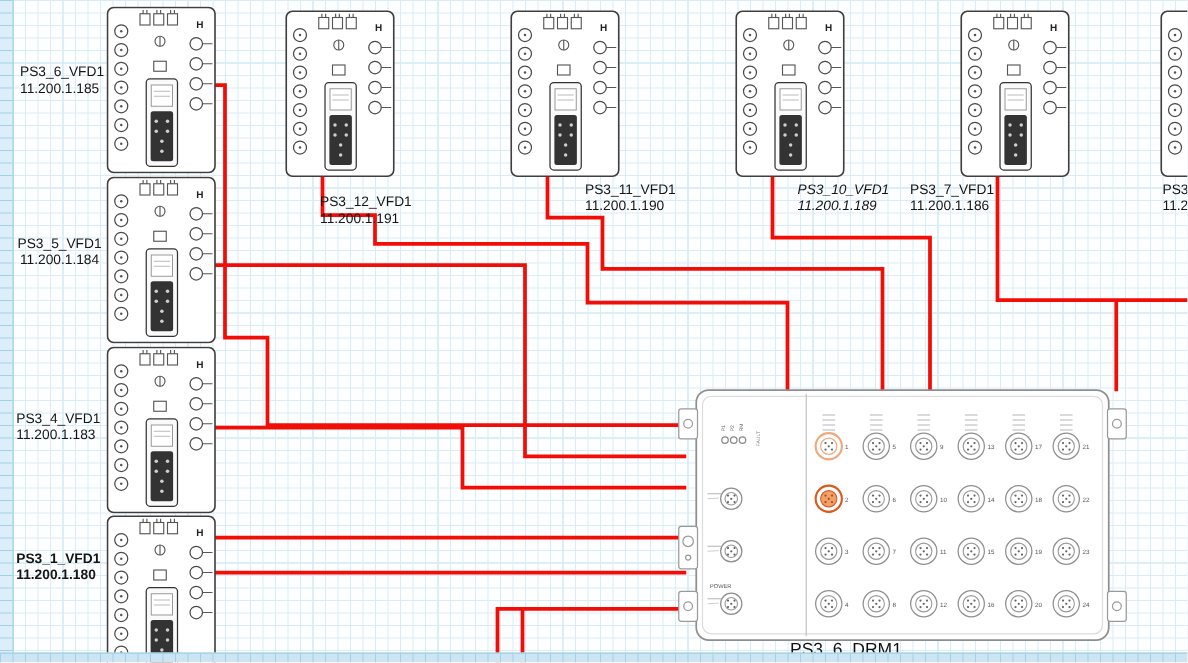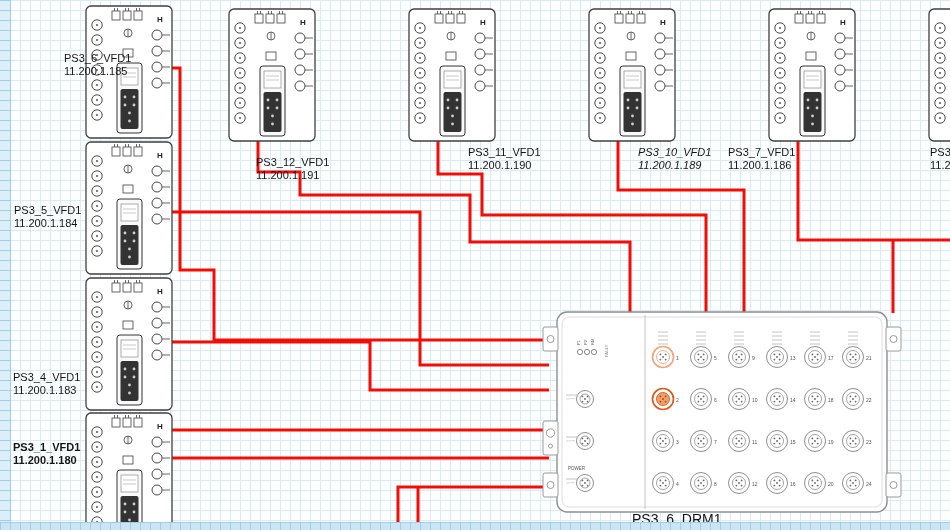--- a/index.html
+++ b/index.html
@@ -112,21 +112,21 @@
       <line x1="38" y1="72" x2="51" y2="72" stroke="#bbb" stroke-width="0.8"></line>
       <rect x="35.5" y="84" width="18" height="40" rx="2" fill="#333"></rect>
       <circle cx="40" cy="92" r="1.4" fill="#cfcfcf"></circle>
           <circle cx="49" cy="92" r="1.4" fill="#cfcfcf"></circle>
       <circle cx="40" cy="100" r="1.4" fill="#cfcfcf"></circle>
           <circle cx="49" cy="100" r="1.4" fill="#cfcfcf"></circle>
       <circle cx="44.5" cy="108" r="1.4" fill="#cfcfcf"></circle>
           <circle cx="44.5" cy="116" r="1.4" fill="#cfcfcf"></circle>
     </g>
   </svg>
-      <div class="dev-label" style="left: 16px; top: 52px; margin-left: 48px;">
+      <div class="dev-label" style="left: 16px; top: 52px;">
         <div>PS3_6_VFD1</div>
         <div>11.200.1.185</div>
       </div>
       <svg class="vfd" width="88" height="134" viewBox="0 0 88 134" style="left: 85px; top: 141px;">
     <rect class="body" x="1" y="1" width="86" height="132" rx="5"></rect>
     <g class="thin">
       <rect x="27" y="6" width="8" height="9"></rect>
       <rect x="38" y="6" width="8" height="9"></rect>
       <rect x="49" y="6" width="8" height="9"></rect>
       <line x1="29.5" y1="3" x2="29.5" y2="6"></line>
@@ -175,21 +175,21 @@
       <line x1="38" y1="72" x2="51" y2="72" stroke="#bbb" stroke-width="0.8"></line>
       <rect x="35.5" y="84" width="18" height="40" rx="2" fill="#333"></rect>
       <circle cx="40" cy="92" r="1.4" fill="#cfcfcf"></circle>
           <circle cx="49" cy="92" r="1.4" fill="#cfcfcf"></circle>
       <circle cx="40" cy="100" r="1.4" fill="#cfcfcf"></circle>
           <circle cx="49" cy="100" r="1.4" fill="#cfcfcf"></circle>
       <circle cx="44.5" cy="108" r="1.4" fill="#cfcfcf"></circle>
           <circle cx="44.5" cy="116" r="1.4" fill="#cfcfcf"></circle>
     </g>
   </svg>
-      <div class="dev-label" style="left: 14px; top: 204px;">
+      <div class="dev-label" style="left: 14px; top: 189px; text-align: center;">
         <div>PS3_5_VFD1</div>
         <div>11.200.1.184</div>
       </div>
       <svg class="vfd" width="88" height="134" viewBox="0 0 88 134" style="left: 85px; top: 277px;">
     <rect class="body" x="1" y="1" width="86" height="132" rx="5"></rect>
     <g class="thin">
       <rect x="27" y="6" width="8" height="9"></rect>
       <rect x="38" y="6" width="8" height="9"></rect>
       <rect x="49" y="6" width="8" height="9"></rect>
       <line x1="29.5" y1="3" x2="29.5" y2="6"></line>
@@ -238,21 +238,21 @@
       <line x1="38" y1="72" x2="51" y2="72" stroke="#bbb" stroke-width="0.8"></line>
       <rect x="35.5" y="84" width="18" height="40" rx="2" fill="#333"></rect>
       <circle cx="40" cy="92" r="1.4" fill="#cfcfcf"></circle>
           <circle cx="49" cy="92" r="1.4" fill="#cfcfcf"></circle>
       <circle cx="40" cy="100" r="1.4" fill="#cfcfcf"></circle>
           <circle cx="49" cy="100" r="1.4" fill="#cfcfcf"></circle>
       <circle cx="44.5" cy="108" r="1.4" fill="#cfcfcf"></circle>
           <circle cx="44.5" cy="116" r="1.4" fill="#cfcfcf"></circle>
     </g>
   </svg>
-      <div class="dev-label" style="left: 13px; top: 329px; margin-top: 42px;">
+      <div class="dev-label" style="left: 13px; top: 329px;">
         <div>PS3_4_VFD1</div>
         <div>11.200.1.183</div>
       </div>
       <svg class="vfd" width="88" height="134" viewBox="0 0 88 134" style="left: 85px; top: 412px;">
     <rect class="body" x="1" y="1" width="86" height="132" rx="5"></rect>
     <g class="thin">
       <rect x="27" y="6" width="8" height="9"></rect>
       <rect x="38" y="6" width="8" height="9"></rect>
       <rect x="49" y="6" width="8" height="9"></rect>
       <line x1="29.5" y1="3" x2="29.5" y2="6"></line>

